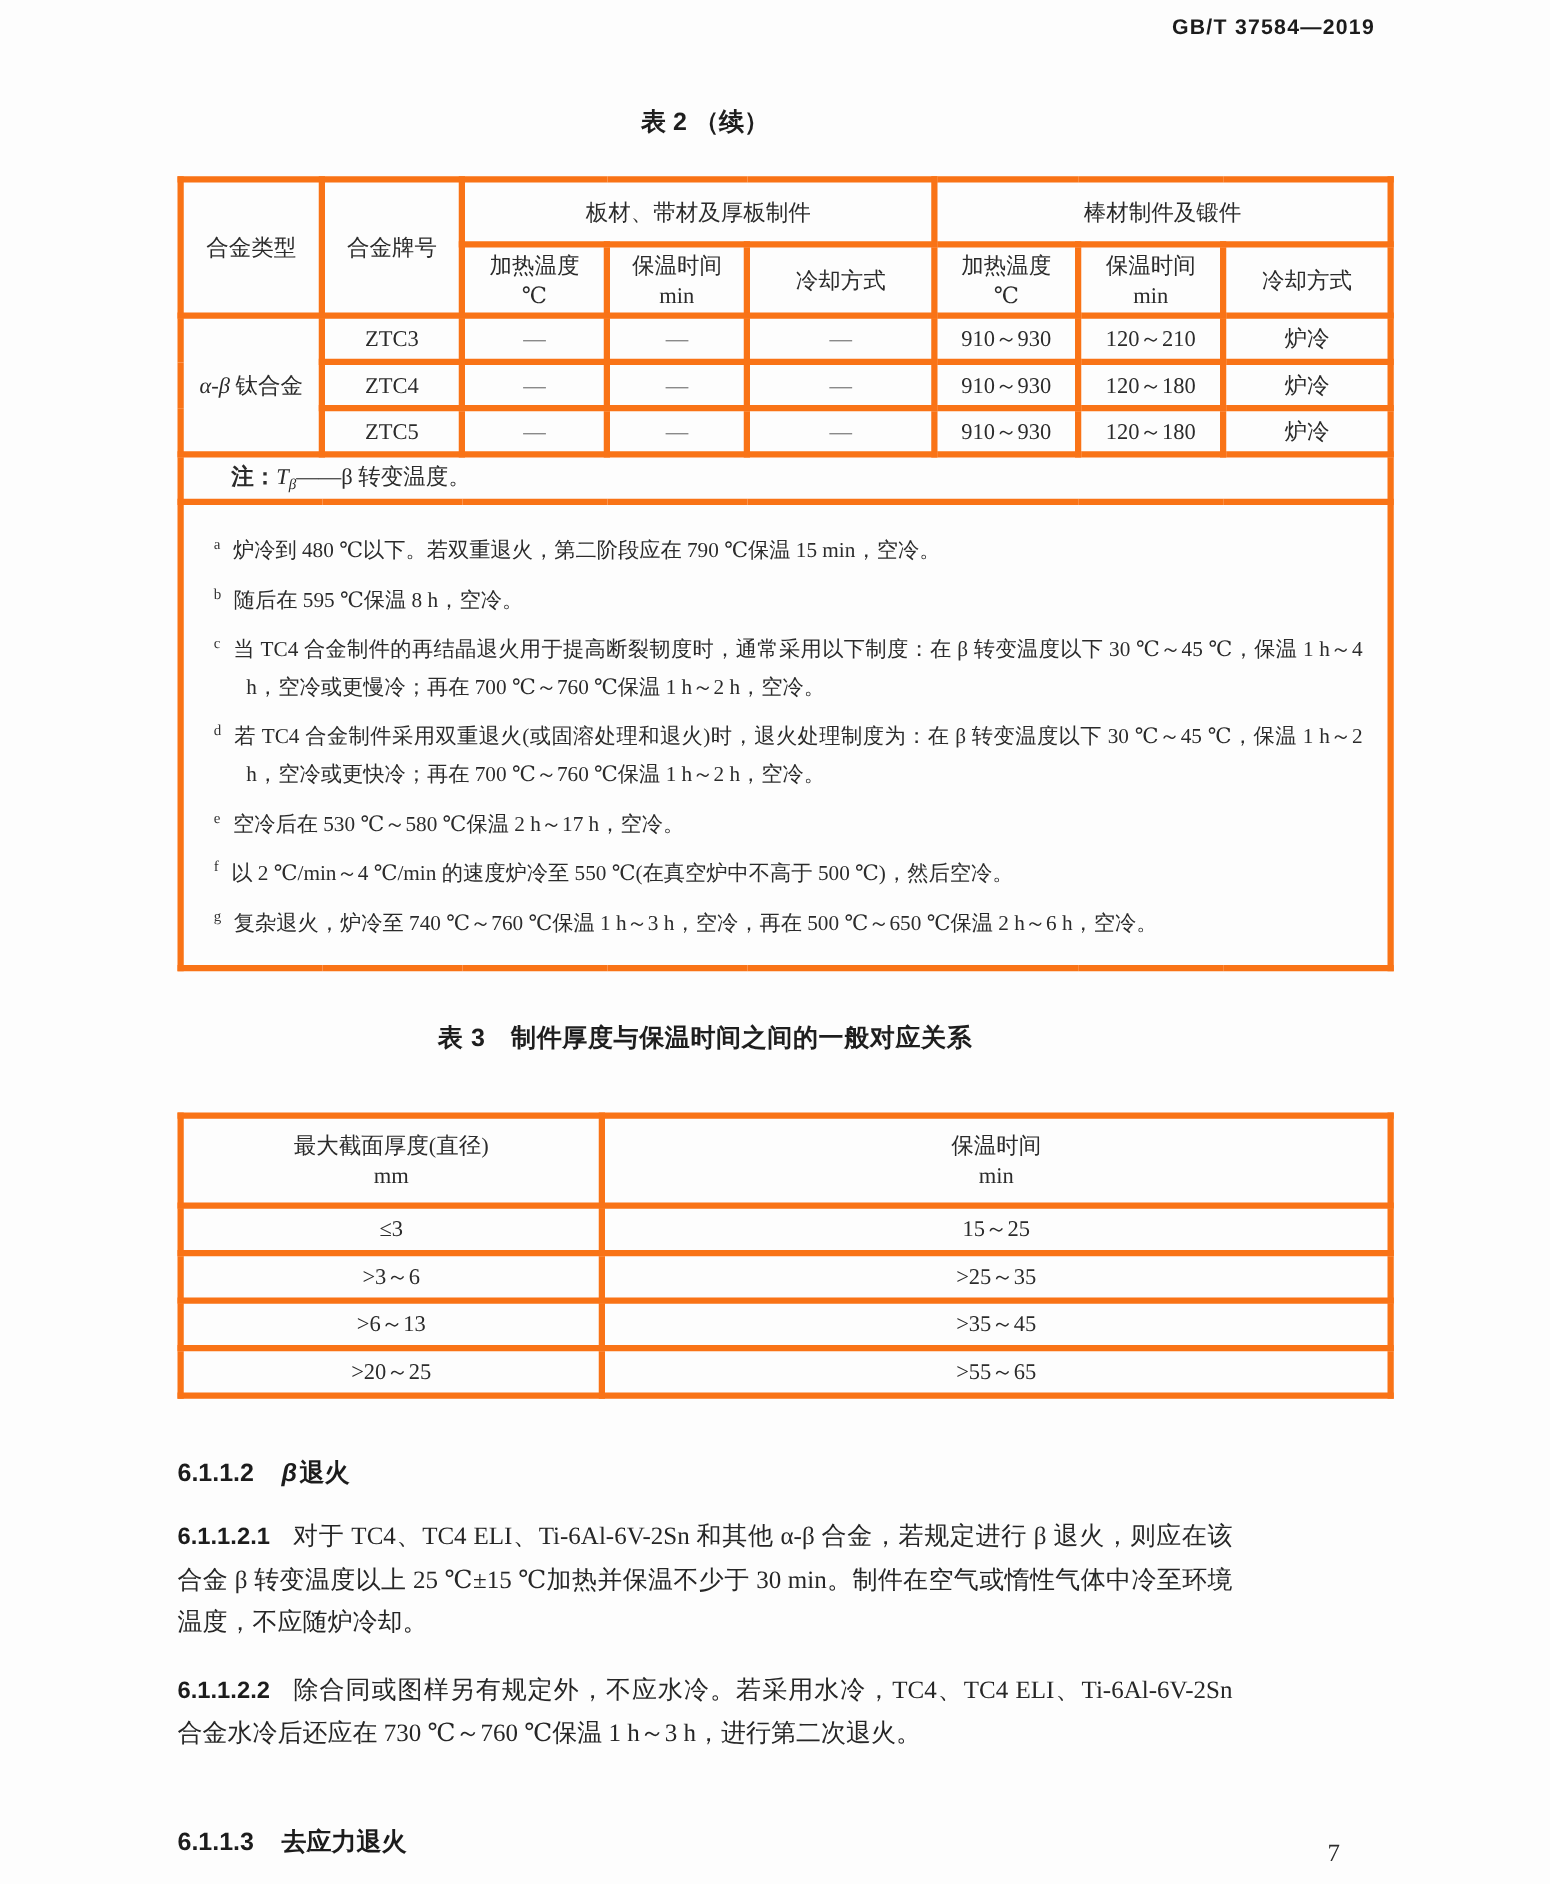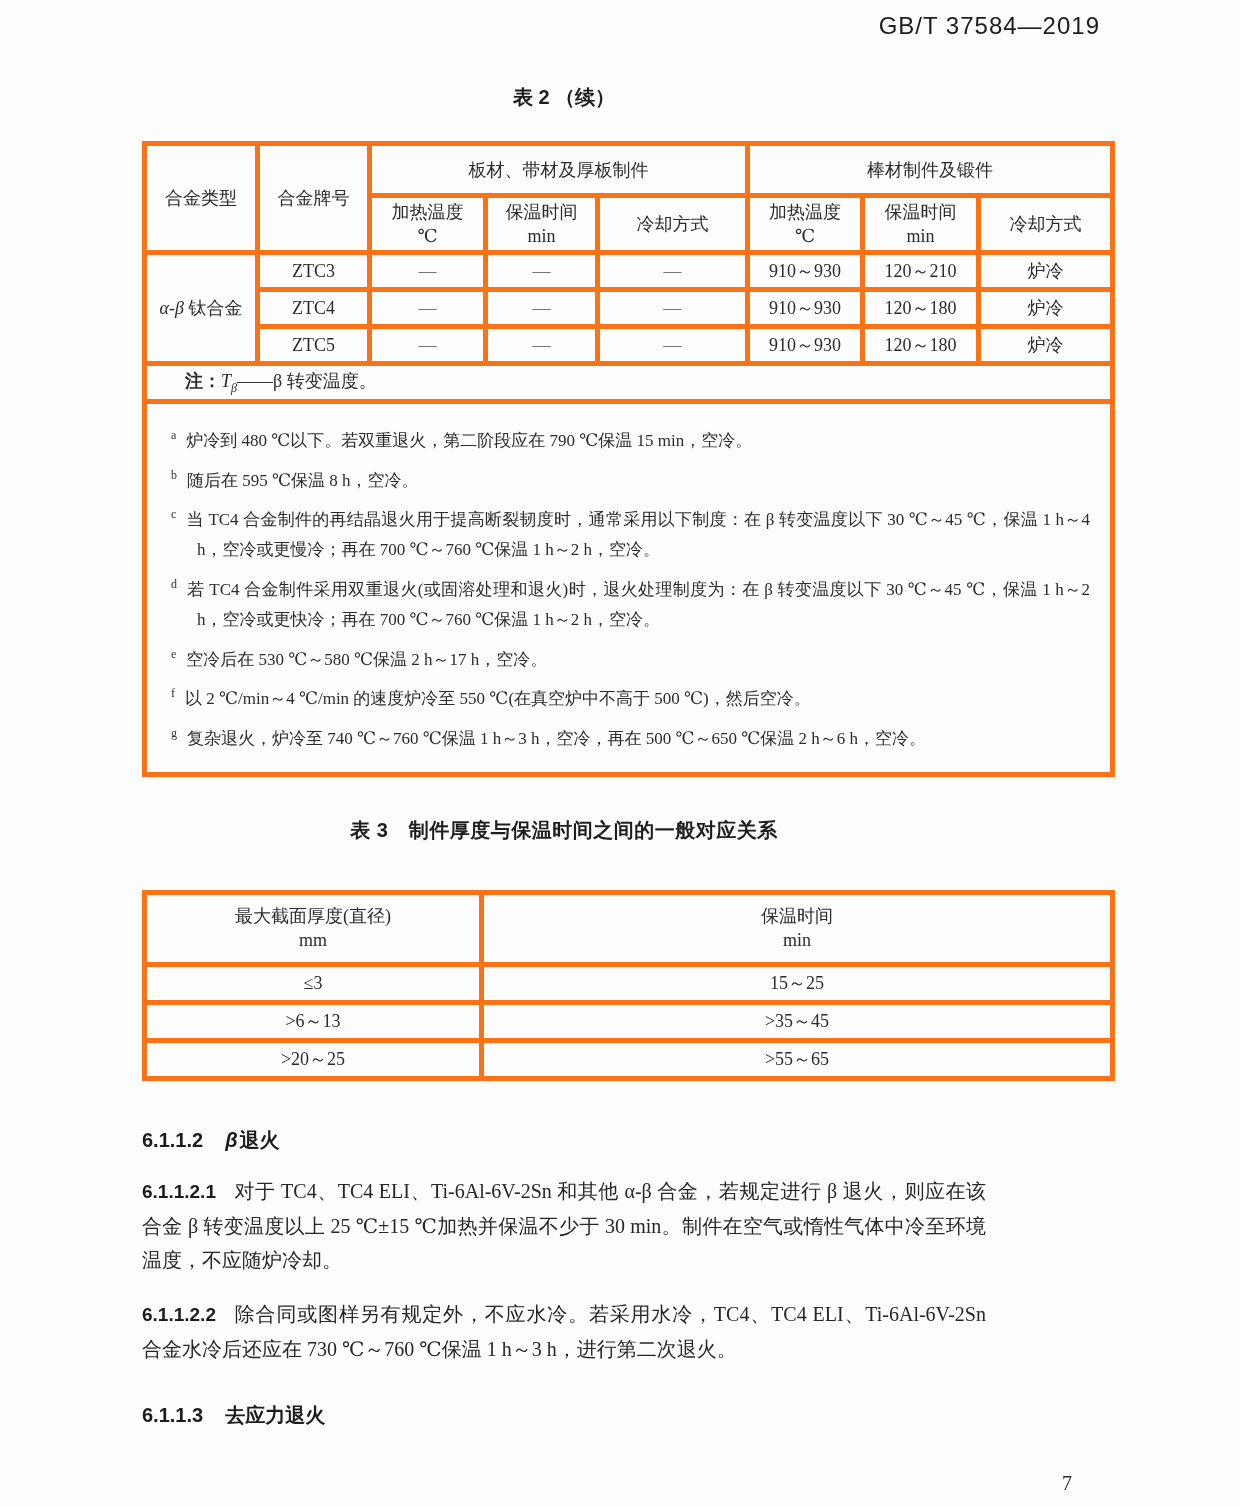--- a/index.html
+++ b/index.html
@@ -8,21 +8,21 @@
     width:1240px; height:1507px;
     background:#fdfdfd;
     color:#242424;
     font-family:"Liberation Serif","DejaVu Serif",serif;
     position:relative;
     overflow:hidden;
   }
   .std-code {
     position:absolute; top:12px; right:140px;
     font-family:"Liberation Sans","DejaVu Sans",sans-serif;
-    font-weight:normal; font-size:24px; letter-spacing:1px;
+    font-weight:bold; font-size:17px; letter-spacing:1px;
     color:#1c1c1c;
   }
   .content { position:absolute; top:84px; left:142px; width:844px; }
 
   .tbl-caption {
     text-align:center;
     font-family:"Liberation Sans","DejaVu Sans",sans-serif;
     font-weight:bold; font-size:20px; color:#1e1e1e;
   }
   .cap2 { margin:0 0 30px 0; }
@@ -189,20 +189,24 @@
       <td class="hdr2line">
         <div class="l1">保温时间</div>
         <div class="l2">min</div>
       </td>
     </tr>
     <tr class="t3-row">
       <td>≤3</td>
       <td>15～25</td>
     </tr>
     <tr class="t3-row">
+      <td>&gt;3～6</td>
+      <td>&gt;25～35</td>
+    </tr>
+    <tr class="t3-row">
       <td>&gt;6～13</td>
       <td>&gt;35～45</td>
     </tr>
     <tr class="t3-row">
       <td>&gt;20～25</td>
       <td>&gt;55～65</td>
     </tr>
   </tbody>
     </table>
 
@@ -211,21 +215,21 @@
   </div>
 
   <p class="para">
     <span class="num">6.1.1.2.1</span><span>对于 TC4、TC4 ELI、Ti-6Al-6V-2Sn 和其他 α-β 合金，若规定进行 β 退火，则应在该合金 β 转变温度以上 25 ℃±15 ℃加热并保温不少于 30 min。制件在空气或惰性气体中冷至环境温度，不应随炉冷却。</span>
   </p>
 
   <p class="para">
     <span class="num">6.1.1.2.2</span><span>除合同或图样另有规定外，不应水冷。若采用水冷，TC4、TC4 ELI、Ti-6Al-6V-2Sn 合金水冷后还应在 730 ℃～760 ℃保温 1 h～3 h，进行第二次退火。</span>
   </p>
 
-  <div class="clause-h" style="margin-top:36px;">
+  <div class="clause-h" style="margin-top:56px;">
     <span class="num">6.1.1.3</span><span>去应力退火</span>
   </div>
 
   <p class="para">
     
   </p>
 
 </div>
 
 <div class="page-num">7</div>

